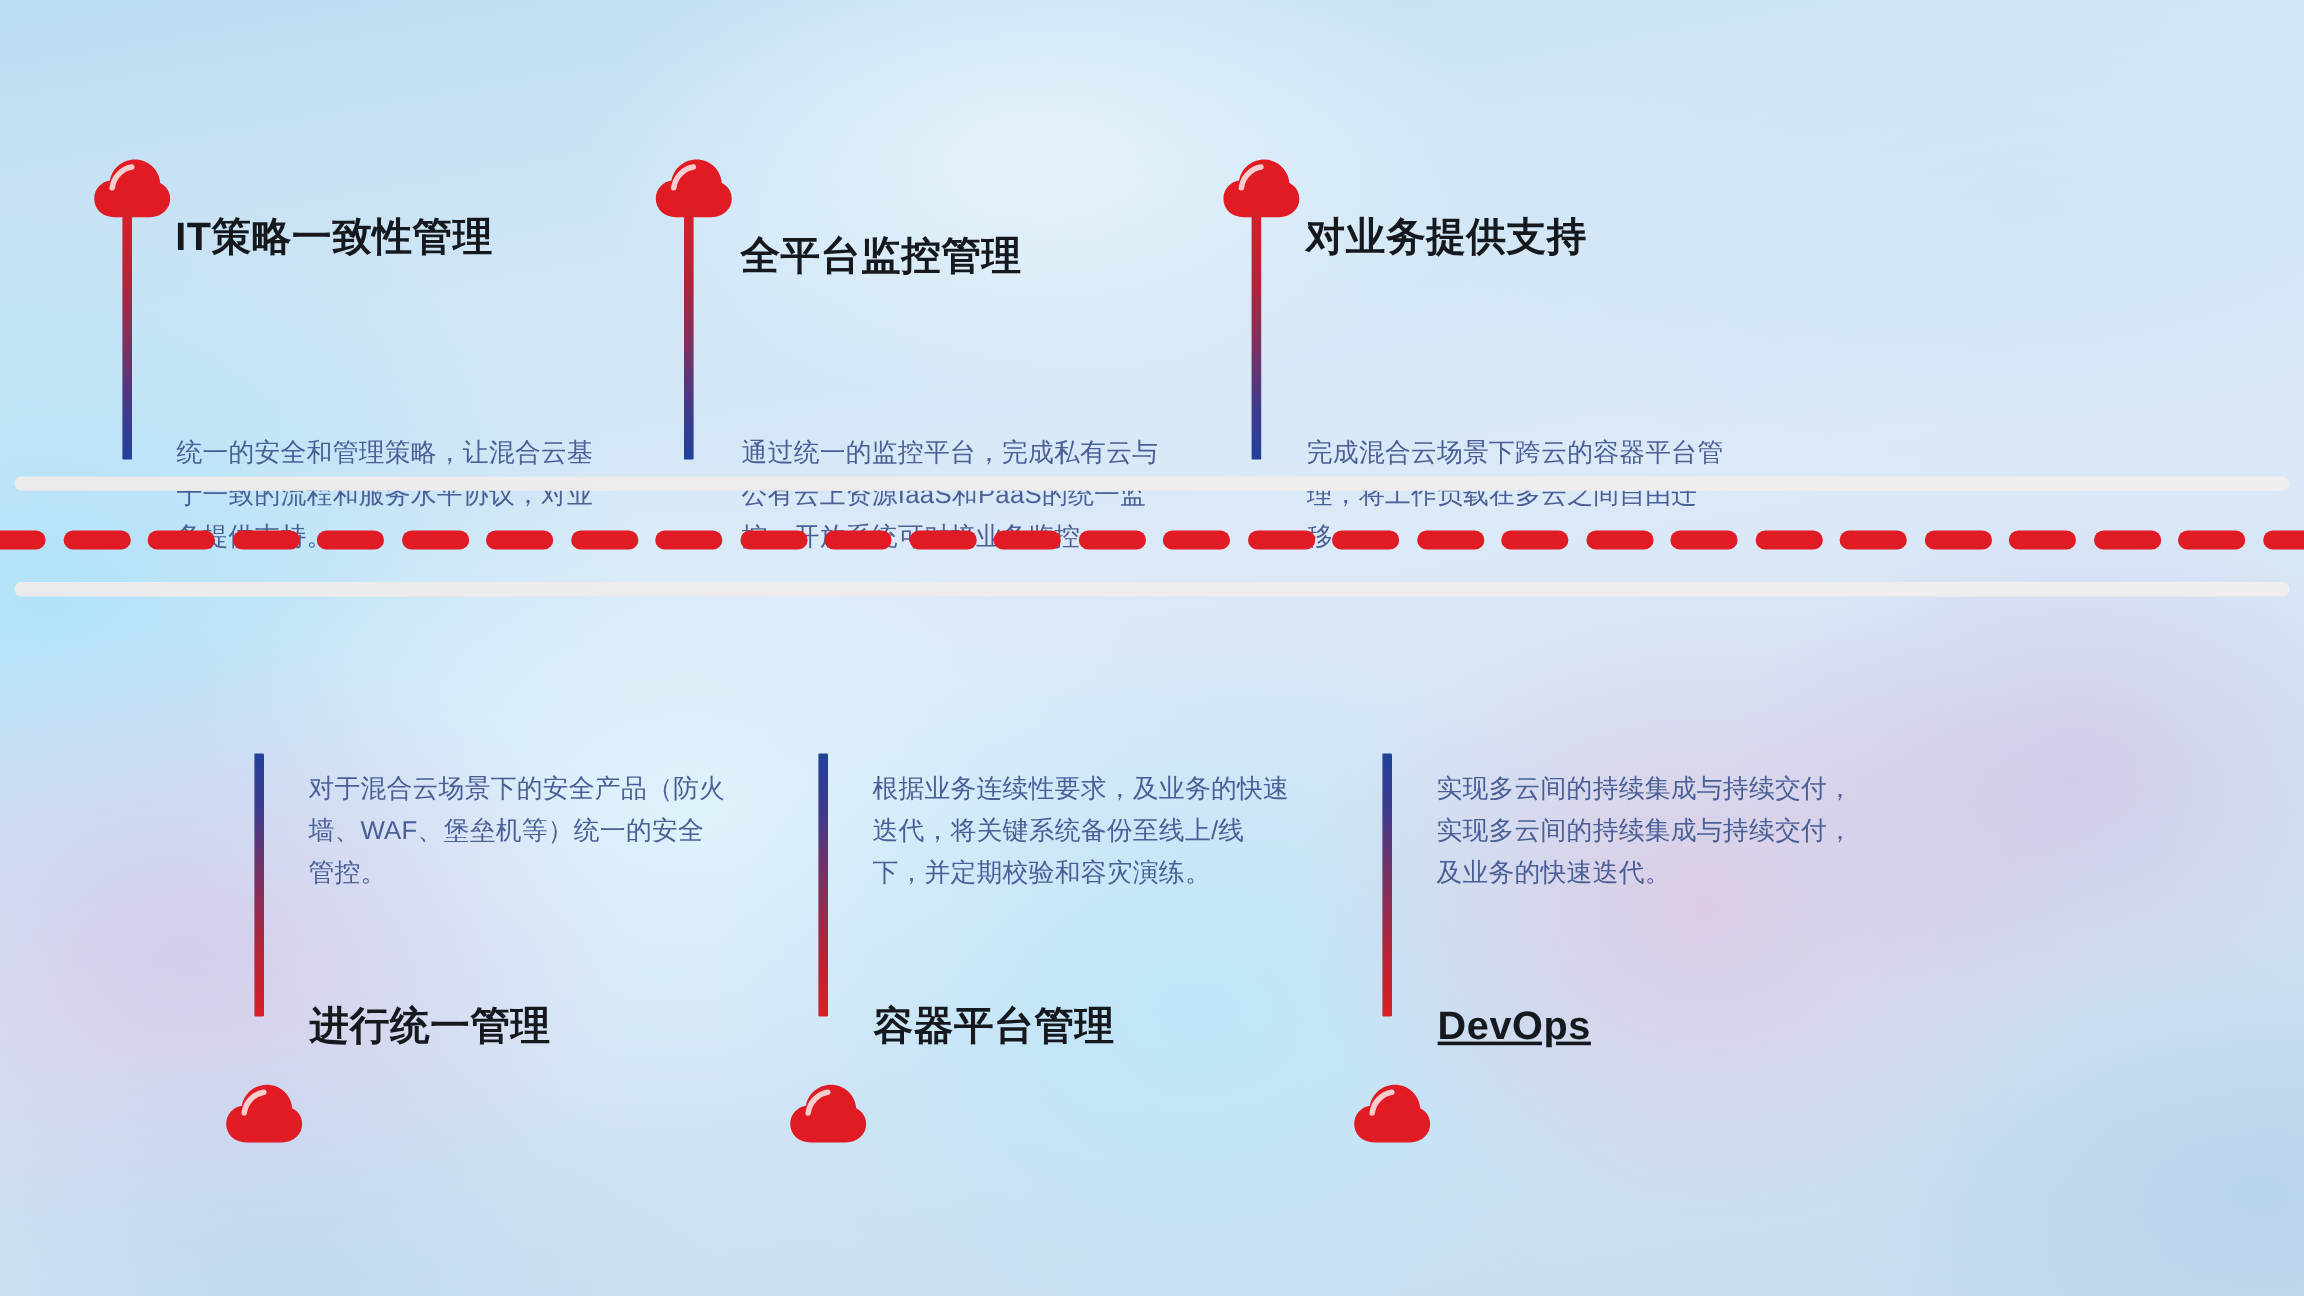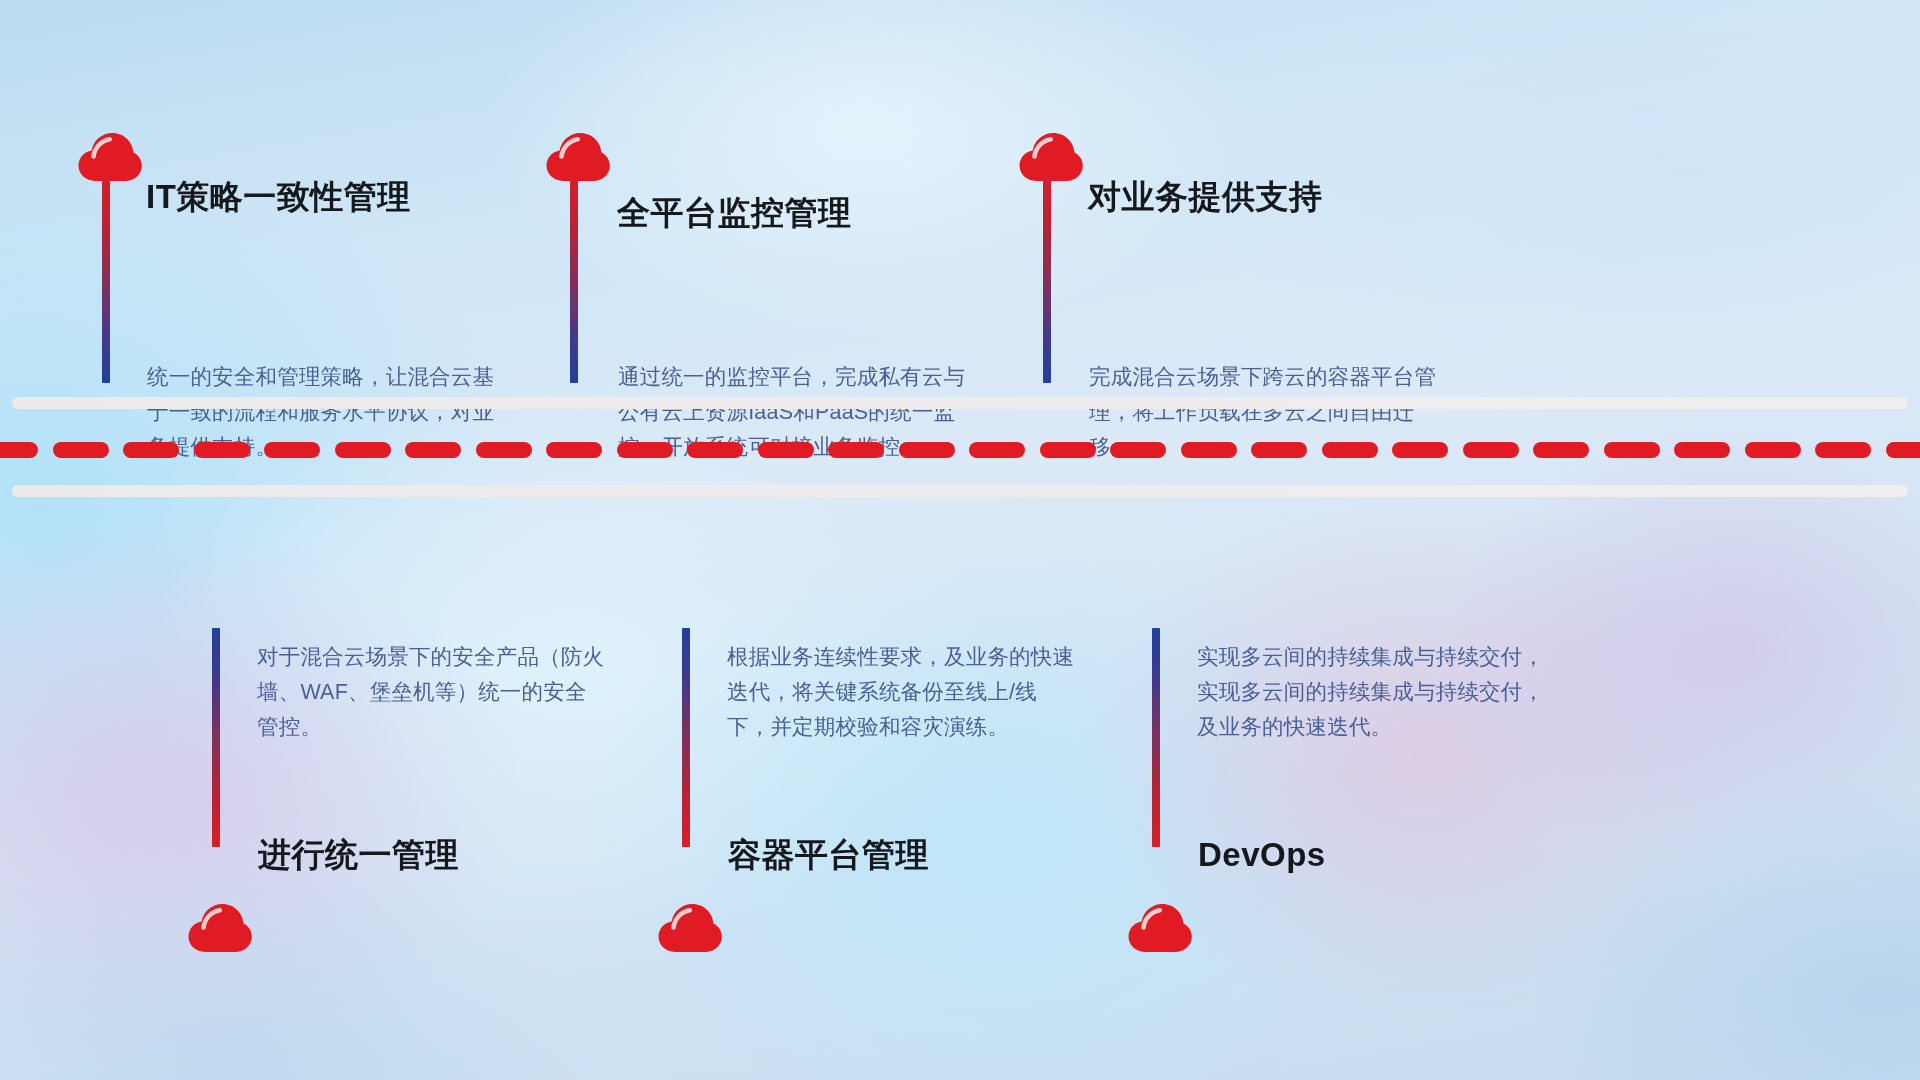--- a/index.html
+++ b/index.html
@@ -175,21 +175,21 @@
       <svg viewBox="0 0 66 50" width="66" height="50">
         <path d="M18.5 49 C8.6 49 1.5 42.3 1.5 33.6 C1.5 25.9 7.1 19.6 14.6 18.5 C16.3 8.3 25 0.9 35.4 0.9 C46.6 0.9 55.8 9.6 56.5 20.6 C61.5 22.9 64.8 27.9 64.8 33.7 C64.8 42.3 57.7 49 47.8 49 Z" fill="#e01b24"></path>
         <path d="M16.5 24.5 C17.6 15.6 24.3 8.6 32.8 7.2" fill="none" stroke="#f7cdd0" stroke-width="4.6" stroke-linecap="round"></path>
       </svg>
     </div>
   </div>
 
   <div class="col">
     <div class="bar bar-up" style="left:1152px; top:628px; height:219px;"></div>
     <div class="desc" style="left:1197px; top:640px; width:350px;">实现多云间的持续集成与持续交付，实现多云间的持续集成与持续交付，及业务的快速迭代。</div>
-    <div class="title" style="left:1198px; top:838px;">DevOps</div>
+    <div class="title" style="left:1198px; top:838px;text-decoration:underline;">DevOps</div>
     <div class="cloud" style="left:1127px; top:903px;">
       <svg viewBox="0 0 66 50" width="66" height="50">
         <path d="M18.5 49 C8.6 49 1.5 42.3 1.5 33.6 C1.5 25.9 7.1 19.6 14.6 18.5 C16.3 8.3 25 0.9 35.4 0.9 C46.6 0.9 55.8 9.6 56.5 20.6 C61.5 22.9 64.8 27.9 64.8 33.7 C64.8 42.3 57.7 49 47.8 49 Z" fill="#e01b24"></path>
         <path d="M16.5 24.5 C17.6 15.6 24.3 8.6 32.8 7.2" fill="none" stroke="#f7cdd0" stroke-width="4.6" stroke-linecap="round"></path>
       </svg>
     </div>
   </div>
 
 </div>
 

